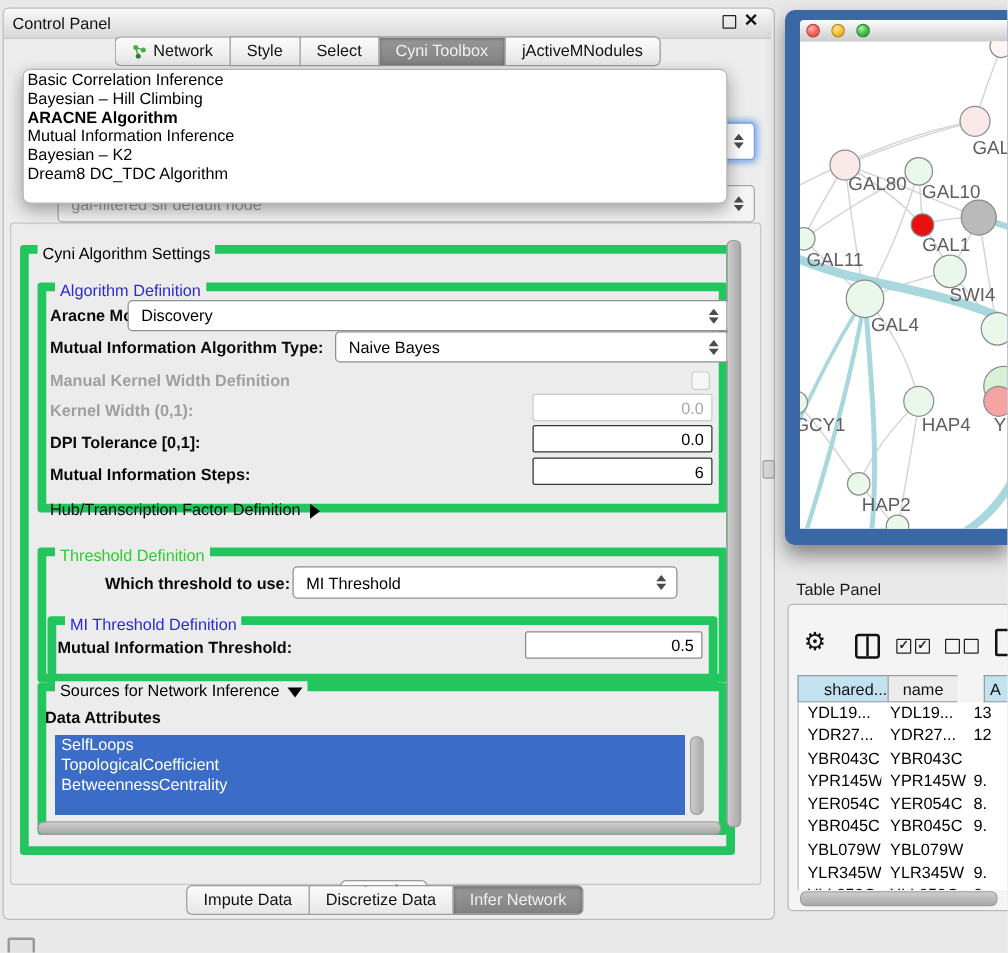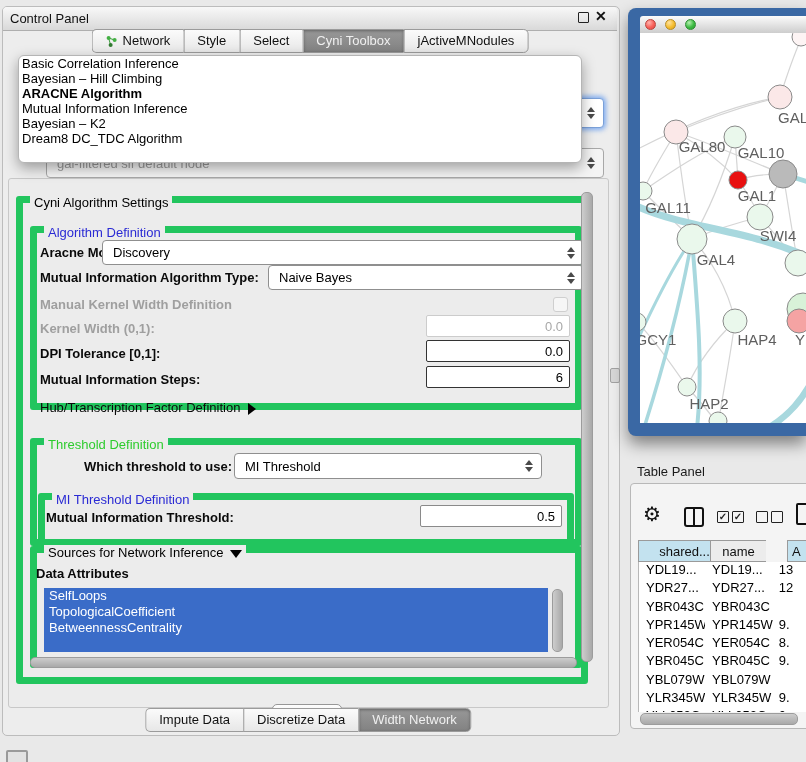--- a/index.html
+++ b/index.html
@@ -231,21 +231,21 @@
   <div class="abs" id="apply-btn">Apply</div>
 
   <div class="segtabs" id="bottom-tabs">
     <div class="segtab">
         <span>Impute Data</span>
       </div>
     <div class="segtab">
         <span>Discretize Data</span>
       </div>
     <div class="segtab sel">
-        <span>Width Network</span>
+        <span>Infer Network</span>
       </div>
   </div>
 
   <div class="abs" id="algo-popup">
     <div class="popup-item">Basic Correlation Inference</div>
     <div class="popup-item">Bayesian – Hill Climbing</div>
     <div class="popup-item bold">ARACNE Algorithm</div>
     <div class="popup-item">Mutual Information Inference</div>
     <div class="popup-item">Bayesian – K2</div>
     <div class="popup-item">Dream8 DC_TDC Algorithm</div>

